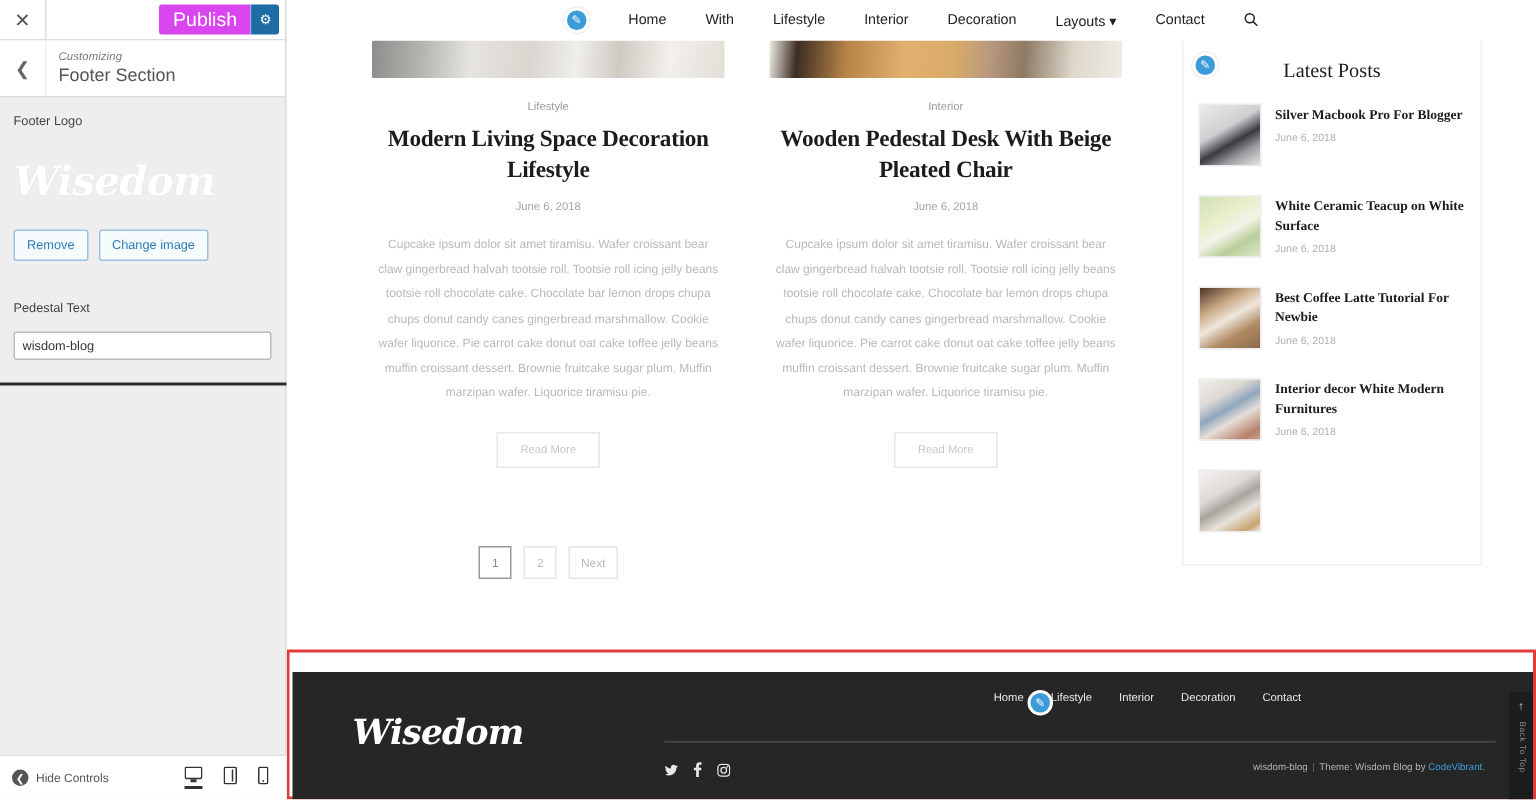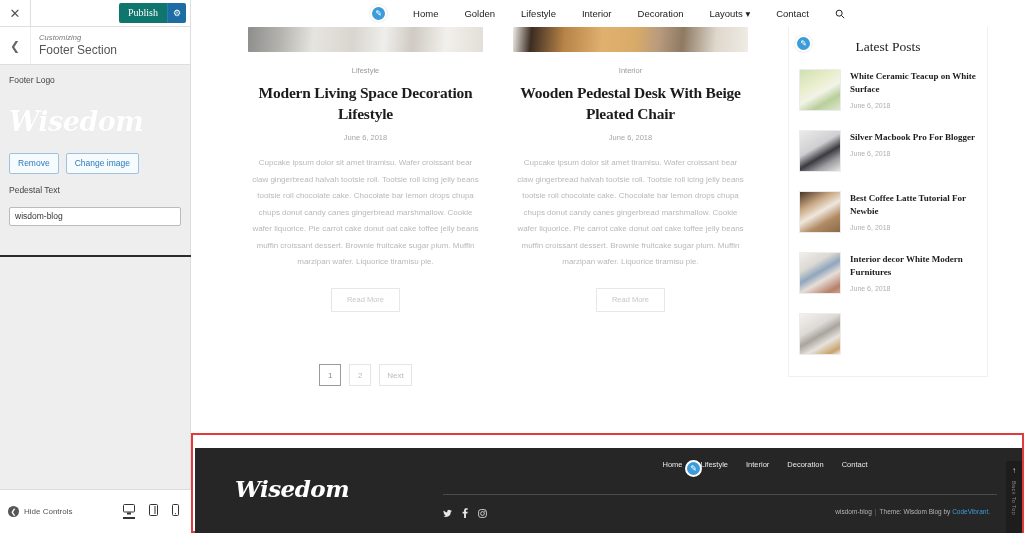--- a/index.html
+++ b/index.html
@@ -21,22 +21,22 @@
   #cz-header {
     height: 27px; background: #fff; border-bottom: 1px solid #ddd;
     display: flex; align-items: center; position: relative;
   }
   #cz-close {
     width: 31px; height: 26px; display:flex; align-items:center; justify-content:center;
     font-size: 13px; color:#555; border-right:1px solid #ddd; cursor:pointer;
   }
   #cz-publish-wrap { position:absolute; right:4px; top:3px; display:flex; align-items:center; }
   #cz-publish {
-    background: #0f766e; color:#fff; font-size:10px; padding:4px 9px 4px 9px;
-    border-radius: 2px 0 0 2px; cursor:pointer; line-height:12px;font-family:Liberation Serif, serif;
+    background: #d946ef; color:#fff; font-size:13px; padding:4px 9px 4px 9px;
+    border-radius: 2px 0 0 2px; cursor:pointer; line-height:12px;
   }
   #cz-publish-gear {
     background:#1e6ca4; color:#fff; width:19px; height:20px; border-left:1px solid #2e7cb4;
     display:flex; align-items:center; justify-content:center; border-radius:0 2px 2px 0;
     font-size:9px; cursor:pointer;
   }
   #cz-title-row {
     height: 38px; background:#fff; border-bottom:1px solid #ddd;
     display:flex; align-items:center; position:relative;
   }
@@ -53,34 +53,34 @@
   #cz-logo-preview {
     height: 52px; display:flex; align-items:center; justify-content:flex-start;
     margin-bottom: 6px;
   }
   .script-logo {
     font-family: "DejaVu Serif", serif;
     font-style: italic; font-weight: bold;
     letter-spacing: -0.5px;
   }
   #cz-logo-preview .script-logo { color:#ffffff; font-size:27px; text-shadow: 0 0 1px rgba(0,0,0,.08); }
-  #cz-logo-btns { display:flex; gap:7px; margin-bottom:11px; }
+  #cz-logo-btns { display:flex; gap:7px; margin-bottom:26px; }
   .cz-btn {
     border:1px solid #9ec2e0; background:#f6fbfe; color:#2b7bb9;
     font-size:8.5px; padding:4px 8px; border-radius:2px; cursor:pointer; line-height:11px;
   }
   #cz-copy-input {
     width:100%; height:19px; border:1px solid #bbb; background:#fff;
     font-size:8.5px; color:#333; padding:0 5px; border-radius:2px;
     font-family:"Liberation Sans", sans-serif;
   }
   #cz-panel-bottomline { position:absolute; left:0; top:255px; width:191px; height:2px; background:#2b2b2b; }
 
   #cz-footerbar {
-    position:absolute; left:0; bottom:0; width:191px; height:44px;
+    position:absolute; left:0; bottom:0; width:191px; height:30px;
     background:#fff; border-top:1px solid #ddd; display:flex; align-items:center;
   }
   #cz-hide {
     display:flex; align-items:center; gap:5px; padding-left:8px; font-size:8px; color:#555; cursor:pointer;
   }
   .hide-circle {
     width:11px;height:11px;border-radius:50%;background:#555;color:#fff;
     display:flex;align-items:center;justify-content:center;font-size:7px;
   }
   #cz-devices { margin-left:auto; display:flex; gap:14px; padding-right:12px; }
@@ -261,21 +261,21 @@
       <path d="M36 6 C 40 40, 70 75, 118 96" stroke="#060606" stroke-width="11" fill="none" stroke-linecap="round"></path>
       <path d="M132 101 L 96 78 L 98 112 Z" fill="#060606"></path>
     </svg>
   </div>
 
   <div id="preview">
 
     <div id="site-nav">
       <span class="edit-pencil">✎</span>
       <a>Home</a>
-      <a>Golden</a>
+      <a>With</a>
       <a>Lifestyle</a>
       <a>Interior</a>
       <a>Decoration</a>
       <a>Layouts ▾</a>
       <a>Contact</a>
       <span>
         <svg width="10" height="10" viewBox="0 0 12 12">
             <circle cx="5" cy="5" r="3.6" fill="none" stroke="#222" stroke-width="1.2"></circle>
             <line x1="7.7" y1="7.7" x2="11" y2="11" stroke="#222" stroke-width="1.2"></line>
           </svg>
@@ -315,31 +315,31 @@
     </div>
 
     <div id="sidebar">
       <div id="lp-card">
         <div id="lp-head">
           <span class="edit-pencil">✎</span>
           <span id="lp-title">Latest Posts</span>
         </div>
 
         <div class="lp-item">
+          <div class="lp-thumb t1"></div>
+          <div class="lp-text">
+            <div class="lp-t">Silver Macbook Pro For Blogger</div>
+            <div class="lp-d">June 6, 2018</div>
+          </div>
+        </div>
+
+        <div class="lp-item">
           <div class="lp-thumb t2"></div>
           <div class="lp-text">
             <div class="lp-t">White Ceramic Teacup on White Surface</div>
-            <div class="lp-d">June 6, 2018</div>
-          </div>
-        </div>
-
-        <div class="lp-item">
-          <div class="lp-thumb t1"></div>
-          <div class="lp-text">
-            <div class="lp-t">Silver Macbook Pro For Blogger</div>
             <div class="lp-d">June 6, 2018</div>
           </div>
         </div>
 
         <div class="lp-item">
           <div class="lp-thumb t3"></div>
           <div class="lp-text">
             <div class="lp-t">Best Coffee Latte Tutorial For Newbie</div>
             <div class="lp-d">June 6, 2018</div>
           </div>

